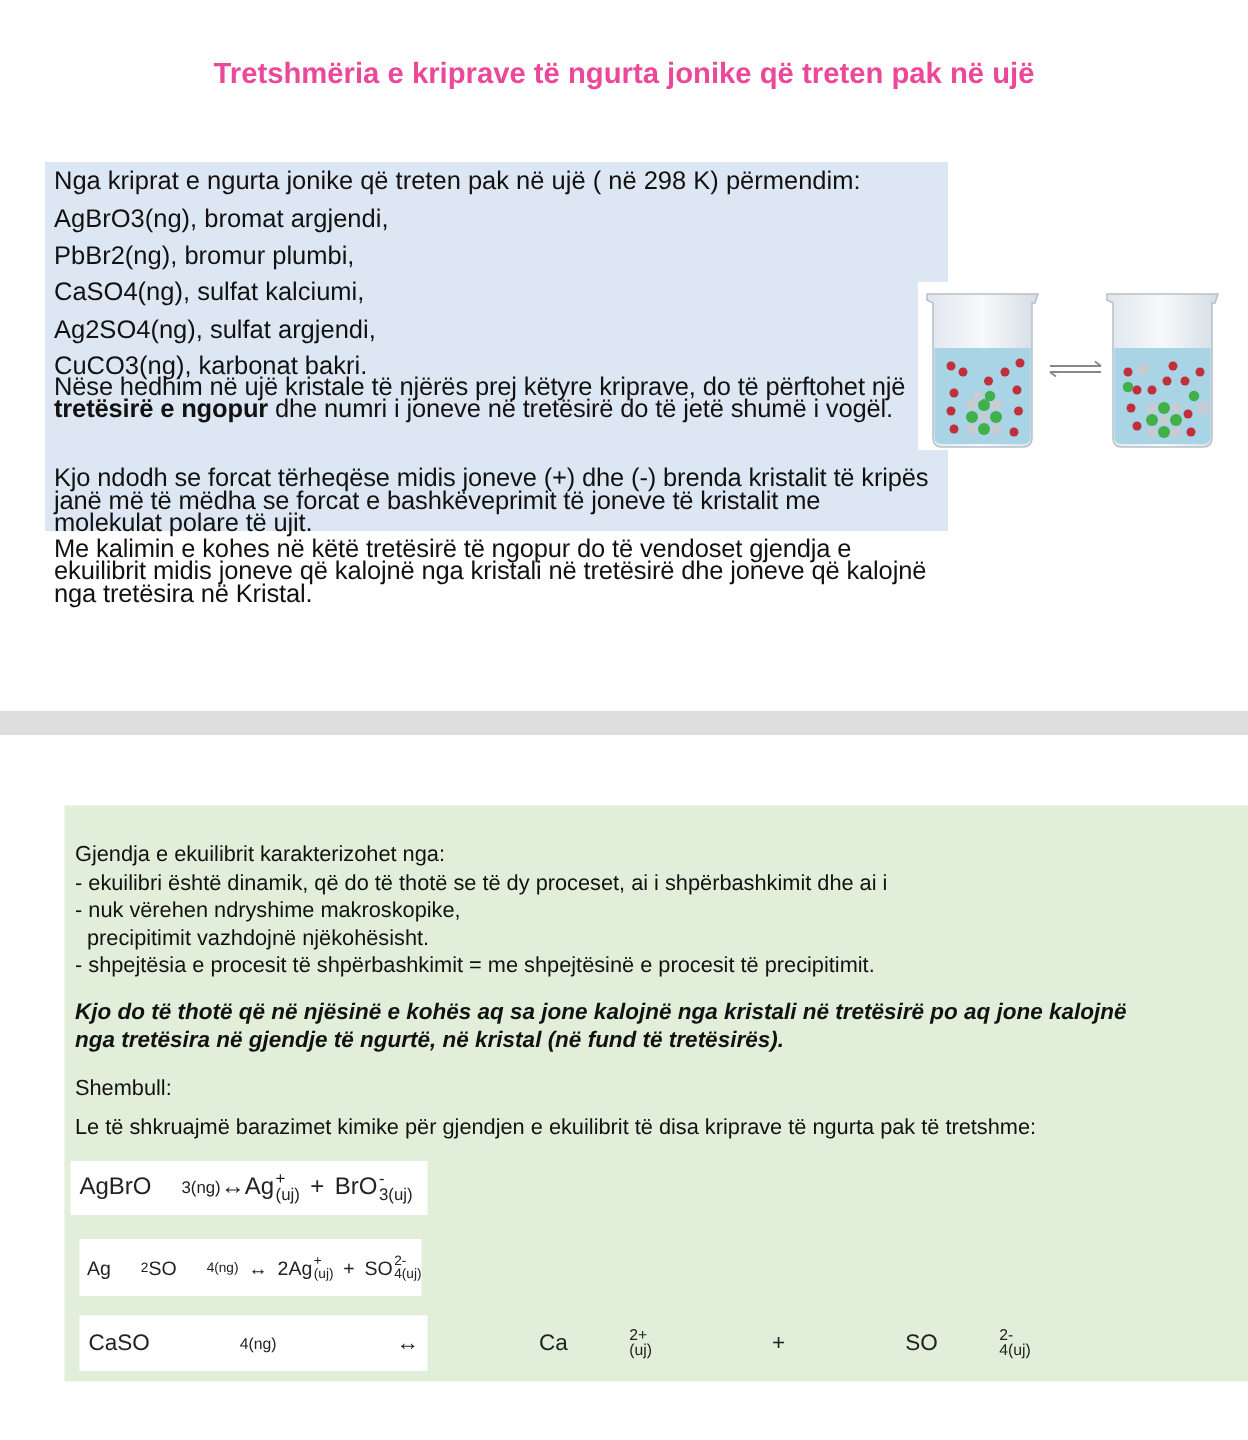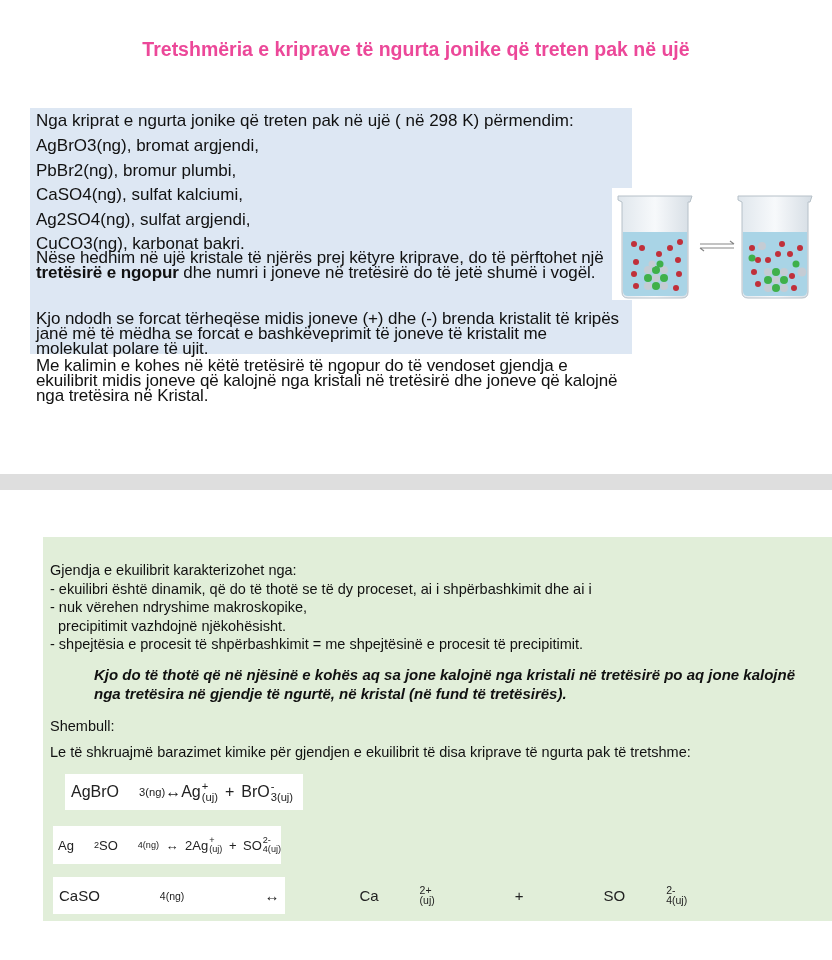--- a/index.html
+++ b/index.html
@@ -11,25 +11,25 @@
   .blue-box .intro { position:absolute; left:6px; top:1px; font-size:17px; line-height:24.5px; }
   .blue-box .list { position:absolute; left:6px; top:26px; font-size:17px; line-height:24.5px; }
   .blue-box .list div { white-space:nowrap; }
   .para { position:absolute; left:6px; width:586px; font-size:17px; line-height:15px; letter-spacing:-0.1px; }
   .p1 { top:142px; } .p2 { top:203px; } .p3 { top:250px; }
   .beaker-panel { position:absolute; left:612px; top:188px; width:220px; height:112px; background:#ffffff; }
   .gray-band { position:absolute; left:0; top:474px; width:832px; height:16px; background:#dedede; }
   .green-box { position:absolute; left:43px; top:537px; width:829px; height:384px; background:#e1eed9; }
   .gtext { position:absolute; left:7px; font-size:14.5px; line-height:18.5px; }
   .g-head { top:24px; }
-  .g-bold { top:128px; font-weight:bold; font-style:italic; font-size:15px; line-height:19px;margin-left:44px; }
+  .g-bold { top:128px; font-weight:bold; font-style:italic; font-size:15px; line-height:19px; }
   .g-ex { top:180px; }
   .g-le { top:206px; }
   .eq { position:absolute; background:#ffffff; font-size:15px; color:#222; display:flex; align-items:center; white-space:nowrap; }
-  .eq1 { left:22px; top:237px; width:232px; height:36px; padding-left:6px; font-size:16px; }
+  .eq1 { left:4px; top:237px; width:232px; height:36px; padding-left:6px; font-size:16px; }
   .eq2 { left:10px; top:289px; width:223px; height:38px; padding-left:5px; font-size:13px; }
   .eq3 { left:10px; top:340px; width:226px; height:37px; padding-left:6px; font-size:15px;gap:40px; }
   .eq sub, .eq sup { font-size:70%;margin-left:20px; }
   .stack { display:inline-flex; flex-direction:column; line-height:0.95; vertical-align:middle; margin-left:1px; }
   .stack .up { font-size:70%; }
   .stack .dn { font-size:70%; }
   .sp { display:inline-block; width:7px; }
 </style>
 </head>
 <body>

